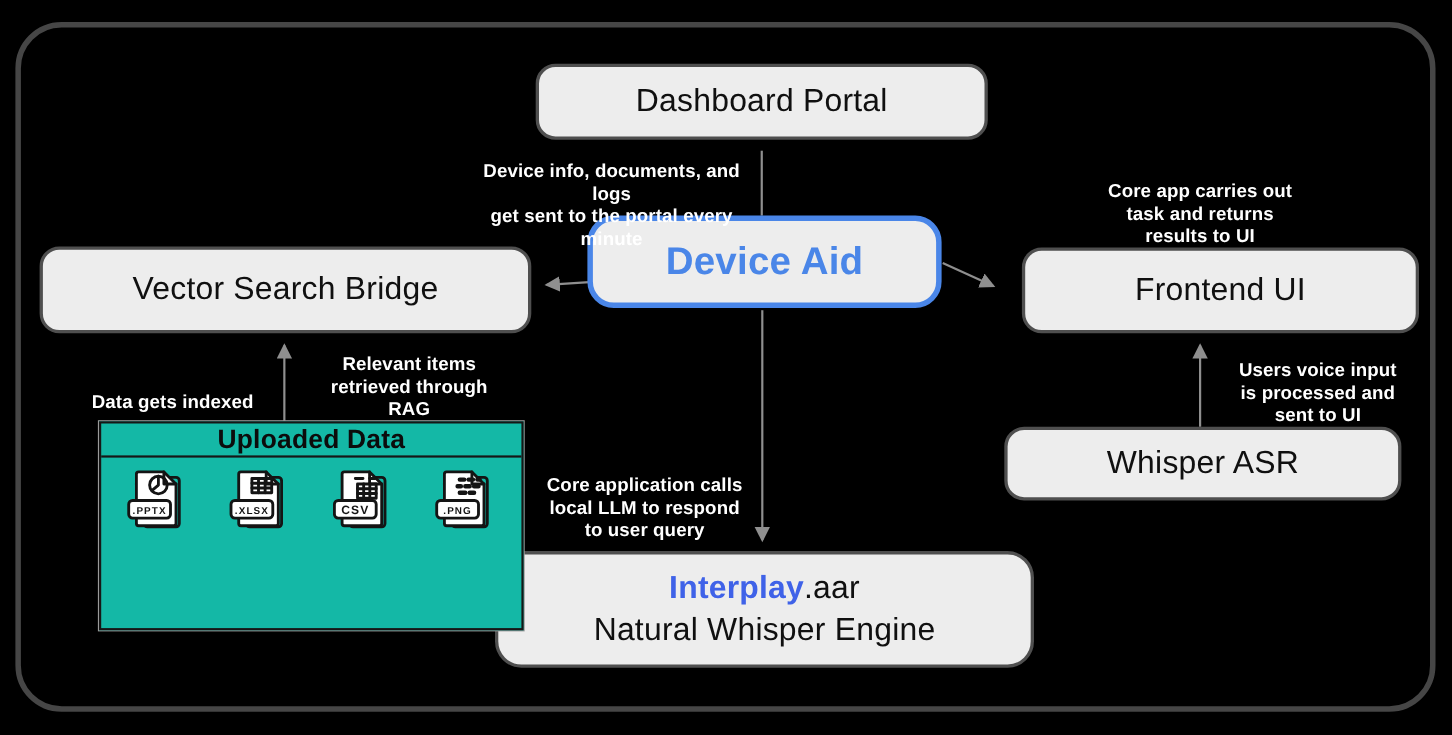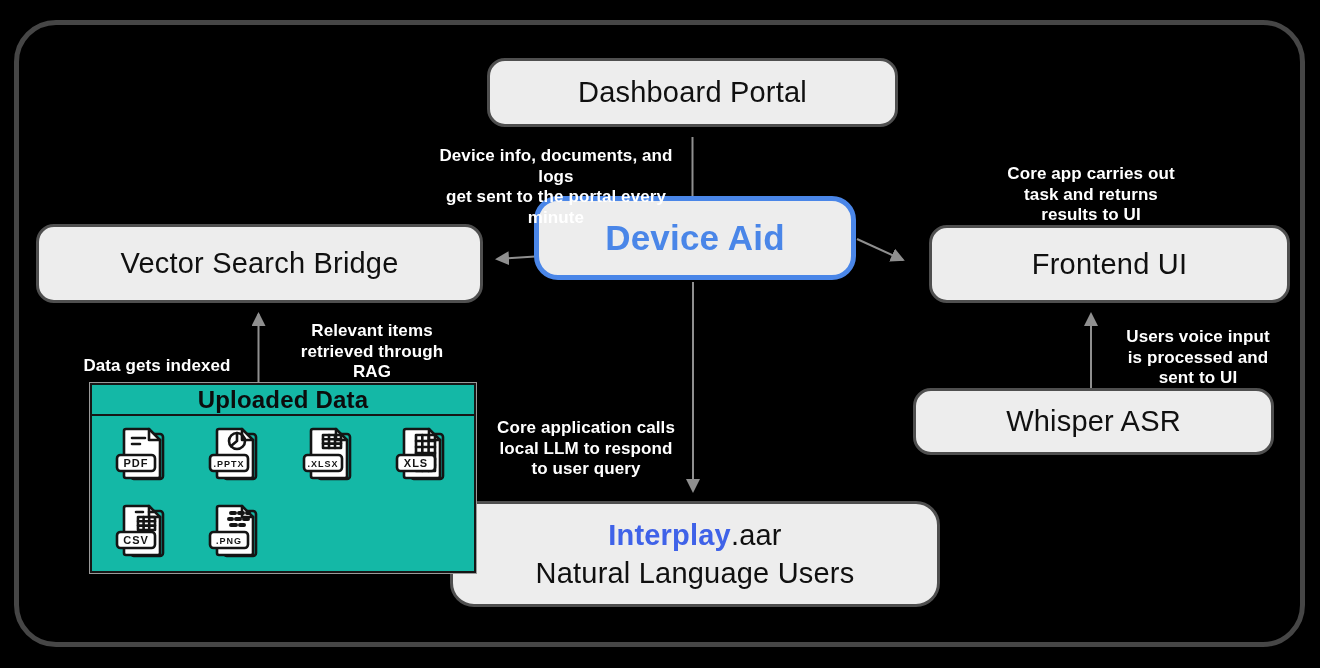--- a/index.html
+++ b/index.html
@@ -31,21 +31,21 @@
   #node-engine .brand{color:#3f62e8;font-weight:700;}
   .edge-label{
     position:absolute;color:#ffffff;font-size:17px;font-weight:600;
     text-align:center;white-space:pre-line;line-height:1.22;letter-spacing:.1px;
   }
   #lbl-portal{left:420px;top:146px;width:272px;}
   #lbl-frontend{left:1001px;top:164px;width:180px;}
   #lbl-rag{left:282px;top:321px;width:180px;}
   #lbl-indexed{left:77px;top:356px;width:160px;}
   #lbl-voice{left:1108px;top:327px;width:180px;}
-  #lbl-llm{left:496px;top:418px;width:180px;}
+  #lbl-llm{left:496px;top:431px;width:180px;}
   .datatable{
     position:absolute;left:90px;top:383px;width:386px;height:190px;box-sizing:border-box;
     background:#14b8a6;border:2px solid #161616;box-shadow:0 0 0 1px #9a9a9a;
   }
   .datatable-header{
     height:31px;border-bottom:2px solid #161616;box-sizing:border-box;
     display:flex;align-items:center;justify-content:center;
     font-size:24px;font-weight:700;color:#0c0c0c;letter-spacing:.2px;
   }
   .file-grid{
@@ -93,21 +93,21 @@
   </div>
 
   <div class="node" id="node-whisper">
     <span>Whisper ASR</span>
   </div>
 
   <div class="node" id="node-engine">
     <div>
       <span class="brand">Interplay</span><span>.aar</span>
     </div>
-    <div>Natural Language Users</div>
+    <div>Natural Whisper Engine</div>
   </div>
 
   <div class="edge-label" id="lbl-portal">Device info, documents, and logs
 get sent to the portal every minute</div>
   <div class="edge-label" id="lbl-rag">Relevant items
 retrieved through RAG
 pipeline</div>
   <div class="edge-label" id="lbl-frontend">Core app carries out
 task and returns
 results to UI</div>
@@ -120,56 +120,35 @@
 to user query</div>
 
   <div class="datatable">
     <div class="datatable-header">Uploaded Data</div>
     <div class="file-grid" id="file-grid">
         <div class="file-cell">
           <svg width="64" height="64" viewBox="0 0 64 64" fill="none" stroke="#141414" stroke-width="2.6" stroke-linecap="round" stroke-linejoin="round">
             <rect x="20" y="11" width="32" height="45" rx="3"></rect>
             <path d="M15 6h23l11 11v36a2 2 0 0 1-2 2H15a2 2 0 0 1-2-2V8a2 2 0 0 1 2-2z" fill="#fff"></path>
             <path d="M38 6v11h11"></path>
-            <path d="M21 15h13M21 21h8"></path>
-            <rect x="6" y="32" width="38" height="16" rx="3.5" fill="#fff"></rect>
-            <text x="25" y="44" text-anchor="middle" stroke="none" fill="#141414" font-family="Liberation Sans, DejaVu Sans, sans-serif" font-weight="bold" font-size="11" letter-spacing="1">PDF</text>
-          </svg>
-        </div>
-        <div class="file-cell">
-          <svg width="64" height="64" viewBox="0 0 64 64" fill="none" stroke="#141414" stroke-width="2.6" stroke-linecap="round" stroke-linejoin="round">
-            <rect x="20" y="11" width="32" height="45" rx="3"></rect>
-            <path d="M15 6h23l11 11v36a2 2 0 0 1-2 2H15a2 2 0 0 1-2-2V8a2 2 0 0 1 2-2z" fill="#fff"></path>
-            <path d="M38 6v11h11"></path>
             <circle cx="33" cy="18" r="8"></circle>
             <path d="M33 18V10M33 18l-6 5"></path>
             <rect x="6" y="32" width="38" height="16" rx="3.5" fill="#fff"></rect>
             <text x="25" y="44" text-anchor="middle" stroke="none" fill="#141414" font-family="Liberation Sans, DejaVu Sans, sans-serif" font-weight="bold" font-size="9" letter-spacing="1">.PPTX</text>
           </svg>
         </div>
         <div class="file-cell">
           <svg width="64" height="64" viewBox="0 0 64 64" fill="none" stroke="#141414" stroke-width="2.6" stroke-linecap="round" stroke-linejoin="round">
             <rect x="20" y="11" width="32" height="45" rx="3"></rect>
             <path d="M15 6h23l11 11v36a2 2 0 0 1-2 2H15a2 2 0 0 1-2-2V8a2 2 0 0 1 2-2z" fill="#fff"></path>
             <path d="M38 6v11h11"></path>
             <rect x="25" y="12" width="18" height="13"></rect>
             <path d="M25 16.3h18M25 20.6h18M31 12v13M37 12v13"></path>
             <rect x="6" y="32" width="38" height="16" rx="3.5" fill="#fff"></rect>
             <text x="25" y="44" text-anchor="middle" stroke="none" fill="#141414" font-family="Liberation Sans, DejaVu Sans, sans-serif" font-weight="bold" font-size="9" letter-spacing="1">.XLSX</text>
-          </svg>
-        </div>
-        <div class="file-cell">
-          <svg width="64" height="64" viewBox="0 0 64 64" fill="none" stroke="#141414" stroke-width="2.6" stroke-linecap="round" stroke-linejoin="round">
-            <rect x="20" y="11" width="32" height="45" rx="3"></rect>
-            <path d="M15 6h23l11 11v36a2 2 0 0 1-2 2H15a2 2 0 0 1-2-2V8a2 2 0 0 1 2-2z" fill="#fff"></path>
-            <path d="M38 6v11h11"></path>
-            <rect x="25" y="12" width="19" height="36"></rect>
-            <path d="M25 18h19M25 24h19M25 30h19M25 36h19M25 42h19M31.3 12v36M37.6 12v36"></path>
-            <rect x="6" y="32" width="38" height="16" rx="3.5" fill="#fff"></rect>
-            <text x="25" y="44" text-anchor="middle" stroke="none" fill="#141414" font-family="Liberation Sans, DejaVu Sans, sans-serif" font-weight="bold" font-size="11" letter-spacing="1">XLS</text>
           </svg>
         </div>
         <div class="file-cell">
           <svg width="64" height="64" viewBox="0 0 64 64" fill="none" stroke="#141414" stroke-width="2.6" stroke-linecap="round" stroke-linejoin="round">
             <rect x="20" y="11" width="32" height="45" rx="3"></rect>
             <path d="M15 6h23l11 11v36a2 2 0 0 1-2 2H15a2 2 0 0 1-2-2V8a2 2 0 0 1 2-2z" fill="#fff"></path>
             <path d="M38 6v11h11"></path>
             <path d="M25 12h9M38 12h5" stroke-dasharray="7 3"></path>
             <rect x="27" y="17" width="17" height="13"></rect>
             <path d="M27 21.3h17M27 25.6h17M32.6 17v13M38.2 17v13"></path>

